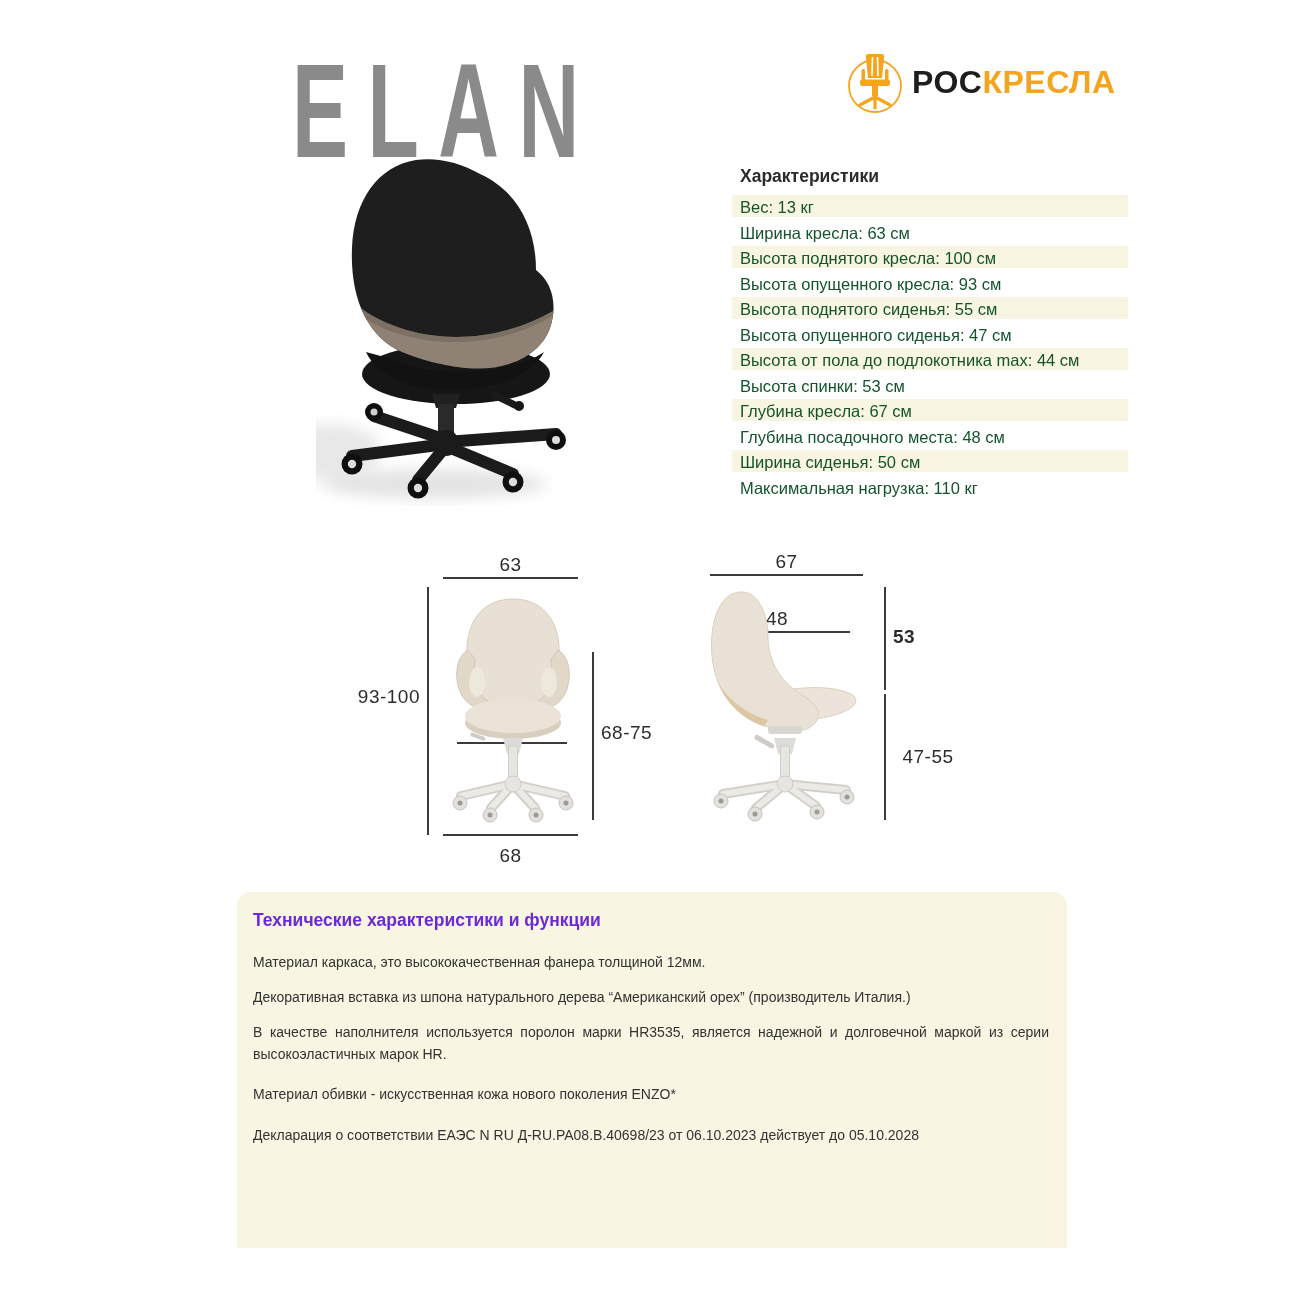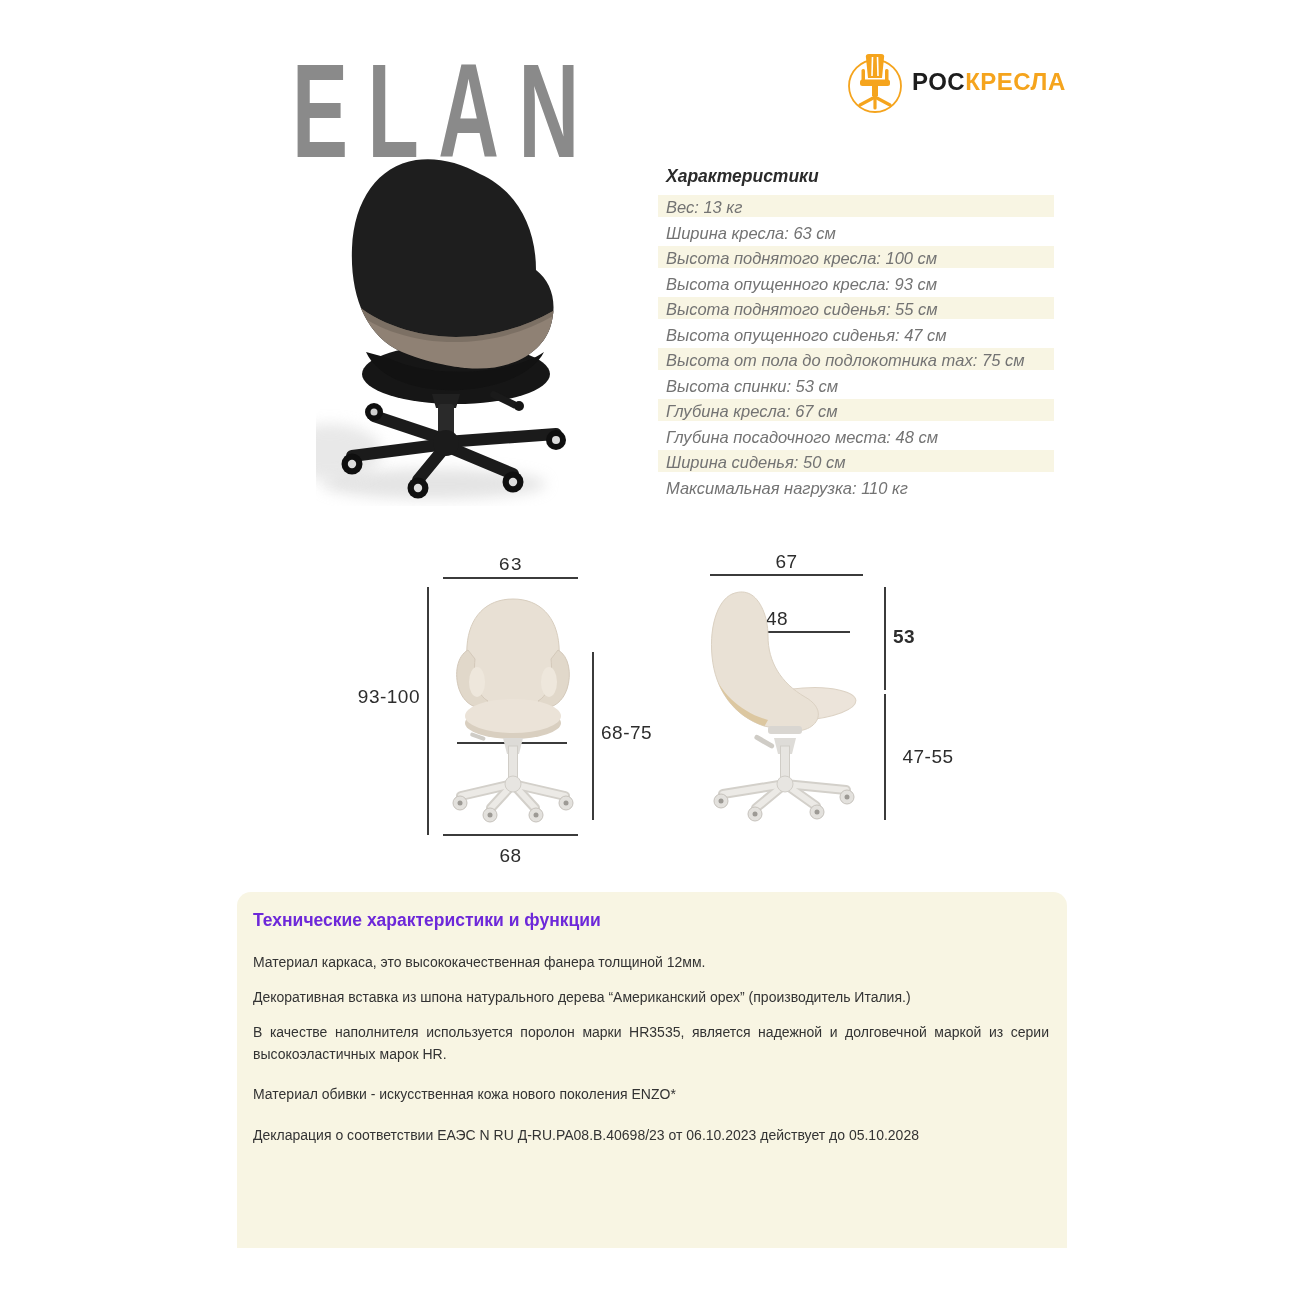--- a/index.html
+++ b/index.html
@@ -3,28 +3,28 @@
 <meta charset="utf-8">
 <style>
   html,body{margin:0;padding:0;background:#fff;}
   .page{position:relative;width:1300px;height:1248px;background:#ffffff;overflow:hidden;
         font-family:"Liberation Sans","DejaVu Sans",sans-serif;color:#3a3a3a;}
   
   .elan{position:absolute;left:292px;top:44px;font-size:112px;font-weight:bold;color:#8a8a8a;
         letter-spacing:26px;line-height:1;transform:scale(0.75,1.2);transform-origin:0 0;white-space:nowrap;}
   
   .brand{position:absolute;left:846px;top:50px;display:flex;align-items:center;gap:8px;}
-  .brand-text{font-size:24px;font-weight:bold;letter-spacing:0.5px;white-space:nowrap;}
+  .brand-text{font-size:32px;font-weight:bold;letter-spacing:0.5px;white-space:nowrap;}
   .brand-black{color:#1d1d1d;}
   .brand-orange{color:#F5A41D;}
   
-  .specs{position:absolute;left:658px;top:166px;width:396px;font-style:italic;}
+  .specs{position:absolute;left:732px;top:166px;width:396px;}
   .specs h3{margin:0 0 8px 8px;font-size:17.5px;font-weight:bold;color:#2b2b2b;}
   .spec-row{height:22px;margin-bottom:3.5px;padding:2px 0 0 8px;box-sizing:border-box;
-            font-size:16.5px;line-height:20px;color:#737373;white-space:nowrap;}
+            font-size:16.5px;line-height:20px;color:#14532d;white-space:nowrap;}
   .spec-row:nth-child(odd){background:#f8f5e3;}
   
   .dline{position:absolute;background:#3b3b3b;}
   .dim{position:absolute;font-size:19px;color:#2d2d2d;font-weight:500;letter-spacing:0.5px;text-align:center;}
   
   .tech{position:absolute;left:237px;top:892px;width:830px;height:372px;background:#f8f5e3;
         border-radius:14px;box-sizing:border-box;padding:18px 18px 0 16px;}
   .tech h3{margin:0 0 20px 0;font-size:17.5px;font-weight:bold;color:#6d28d9;}
   .tech p{margin:0 0 13px 0;font-size:14px;line-height:1.58;color:#333333;}
   .tech p.just{text-align:justify;}
@@ -100,31 +100,31 @@
 
   <div class="specs">
     <h3>Характеристики</h3>
     <div class="spec-rows">
       <div class="spec-row">Вес: 13 кг</div>
       <div class="spec-row">Ширина кресла: 63 см</div>
       <div class="spec-row">Высота поднятого кресла: 100 см</div>
       <div class="spec-row">Высота опущенного кресла: 93 см</div>
       <div class="spec-row">Высота поднятого сиденья: 55 см</div>
       <div class="spec-row">Высота опущенного сиденья: 47 см</div>
-      <div class="spec-row">Высота от пола до подлокотника max: 75 см</div>
+      <div class="spec-row">Высота от пола до подлокотника max: 44 см</div>
       <div class="spec-row">Высота спинки: 53 см</div>
       <div class="spec-row">Глубина кресла: 67 см</div>
       <div class="spec-row">Глубина посадочного места: 48 см</div>
       <div class="spec-row">Ширина сиденья: 50 см</div>
       <div class="spec-row">Максимальная нагрузка: 110 кг</div>
     </div>
   </div>
 
   <div>
-    <div class="dim" style="left:443px;top:554px;width:135px;font-family:Liberation Mono, monospace;">63</div>
+    <div class="dim" style="left:443px;top:554px;width:135px;">63</div>
     <div class="dline" style="left:443px;top:577px;width:135px;height:2px;"></div>
     <div class="dline" style="left:427px;top:587px;width:2px;height:248px;"></div>
     <div class="dim" style="left:348px;top:686px;width:72px;text-align:right;">93-100</div>
     <div class="dline" style="left:592px;top:652px;width:2px;height:168px;"></div>
     <div class="dim" style="left:601px;top:722px;width:70px;text-align:left;">68-75</div>
     <div class="dim" style="left:457px;top:718px;width:110px;">50</div>
     <div class="dline" style="left:457px;top:742px;width:110px;height:2px;"></div>
     <div class="dline" style="left:443px;top:834px;width:135px;height:2px;"></div>
     <div class="dim" style="left:443px;top:845px;width:135px;">68</div>
     <svg width="132" height="228" viewBox="0 0 132 228" style="position:absolute;left:447px;top:596px;">

